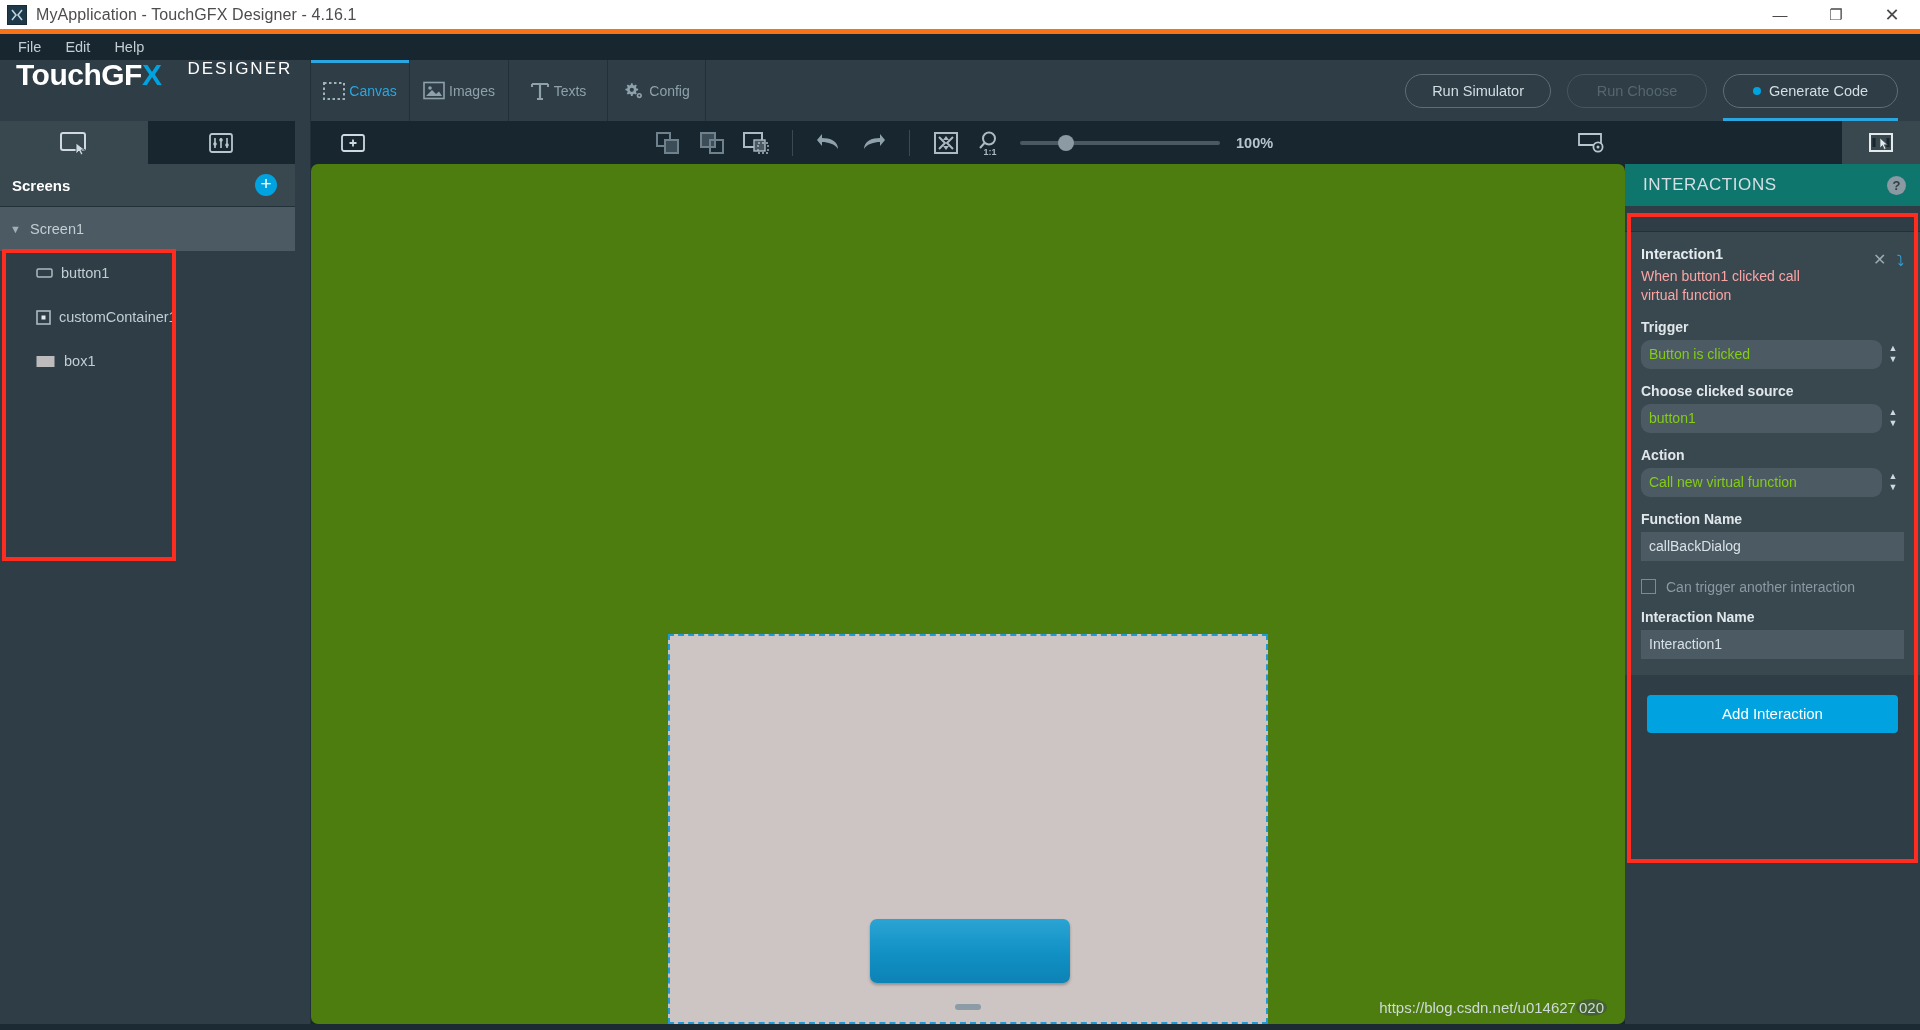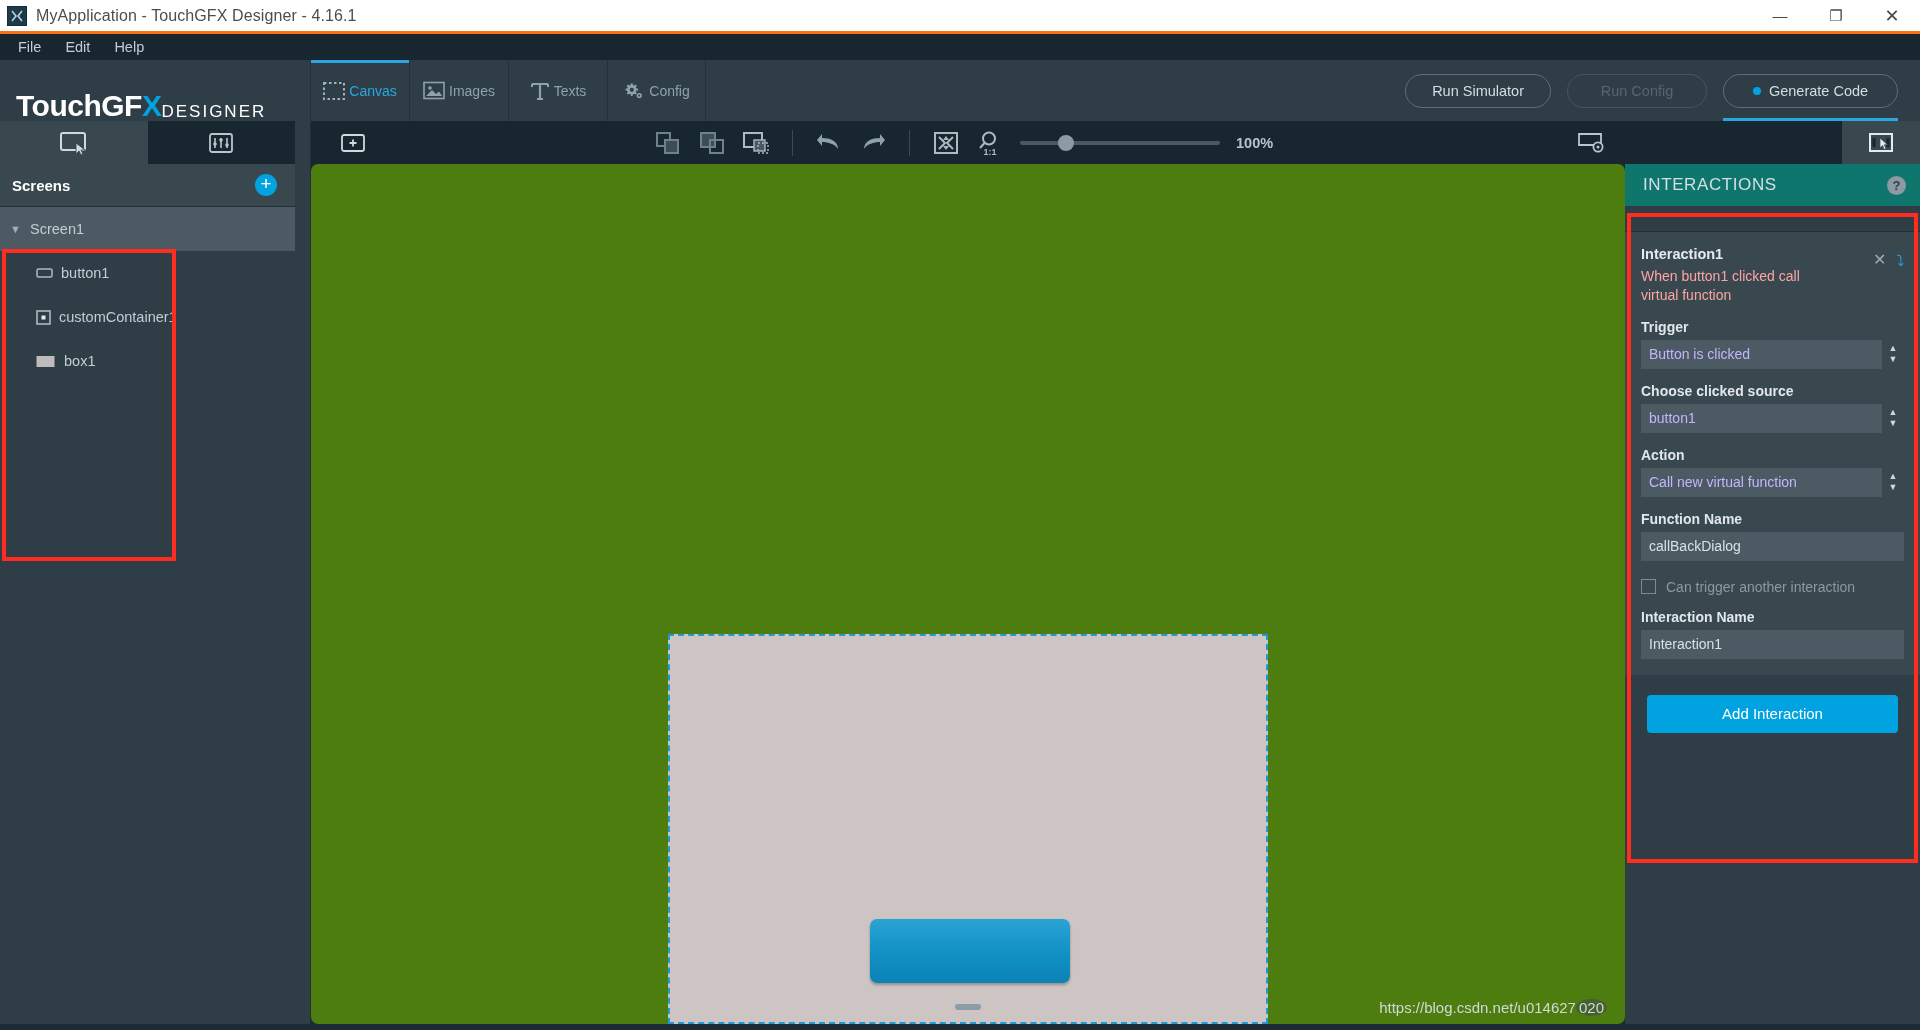--- a/index.html
+++ b/index.html
@@ -7,21 +7,21 @@
     width: 1920px; height: 1030px;
     overflow: hidden;
     font-family: "Liberation Sans", sans-serif;
     background: #1b2a33;
   }
 
   
   .titlebar {
     height: 34px; background: #ffffff;
     display: flex; align-items: center;
-    border-bottom: 3px solid #f97316;
+    border-bottom: 5px solid #f97316;
   }
   .tb-logo {
     width: 20px; height: 20px; margin-left: 7px; margin-right: 9px;
     background: #1e3a4a; border: 1px solid #172b38;
     display: flex; align-items: center; justify-content: center;
     color: #d7e2e8; font-size: 12px; font-weight: bold; line-height: 1;
   }
   .tb-title { font-size: 16px; color: #4d4d4d; letter-spacing: .1px; }
   .tb-spacer { flex: 1; }
   .tb-btn {
@@ -40,22 +40,23 @@
     color: #c3ced4; font-size: 14.5px;
     padding: 3px 12px; line-height: 1;
   }
 
   
   .apptoolbar {
     height: 61px; background: #2e3d46;
     display: flex; align-items: stretch; position: relative;
   }
   .brand {
-    width: 310px; display: flex; align-items: flex-end;
+    width: 310px; display: flex; align-items: flex-start;
     padding-left: 16px;
+    gap: 26px;
   }
   .brand-main {
     font-size: 30px; font-weight: bold; color: #ffffff;
     letter-spacing: -0.5px; line-height: 1;
   }
   .brand-main .x { color: #00a3e0; }
   .brand-sub {
     font-size: 17px; color: #ffffff; letter-spacing: 2px;
     margin-left: 0; line-height: 1; padding-bottom: 1px;
   }
@@ -264,22 +265,22 @@
   .int-head-icons { display: flex; gap: 10px; align-items: center; padding-top: 8px; }
   .ix { color: #9caab3; font-size: 16px; line-height: 1; }
   .ica { color: #2ba6e0; font-size: 15px; line-height: 1; }
   .field-label {
     color: #e0e7eb; font-size: 14px; font-weight: bold;
     margin: 14px 0 5px 0;
   }
   .select-row { display: flex; align-items: stretch; }
   .select-box {
     flex: 1; height: 29px; background: #4b5a63;
-    color: #c4b5fd; font-size: 14px;
-    display: flex; align-items: center; padding-left: 8px;
+    color: #84cc16; font-size: 14px;
+    display: flex; align-items: center; padding-left: 8px; border-radius: 9px;
   }
   .spin {
     width: 22px; background: #39474f;
     display: flex; flex-direction: column;
     align-items: center; justify-content: center; gap: 2px;
     color: #cfd9df;
   }
   .spin .caret { font-size: 9px; line-height: 1; }
   .text-input {
     height: 29px; background: #4b5a63; color: #d8e1e6;
@@ -378,21 +379,21 @@
         </svg>
       </div>
       <div class="tab-label">Config</div>
     </div>
   </div>
 
   <div class="toolbar-spacer"></div>
 
   <div class="actions">
     <div class="pill">Run Simulator</div>
-    <div class="pill disabled">Run Config</div>
+    <div class="pill disabled">Run Choose</div>
     <div class="pill gen">
       <span class="dot-blue"></span>
       <span>Generate Code</span>
     </div>
   </div>
   <div class="gen-underline"></div>
 </div>
 
 <div class="body">
 

